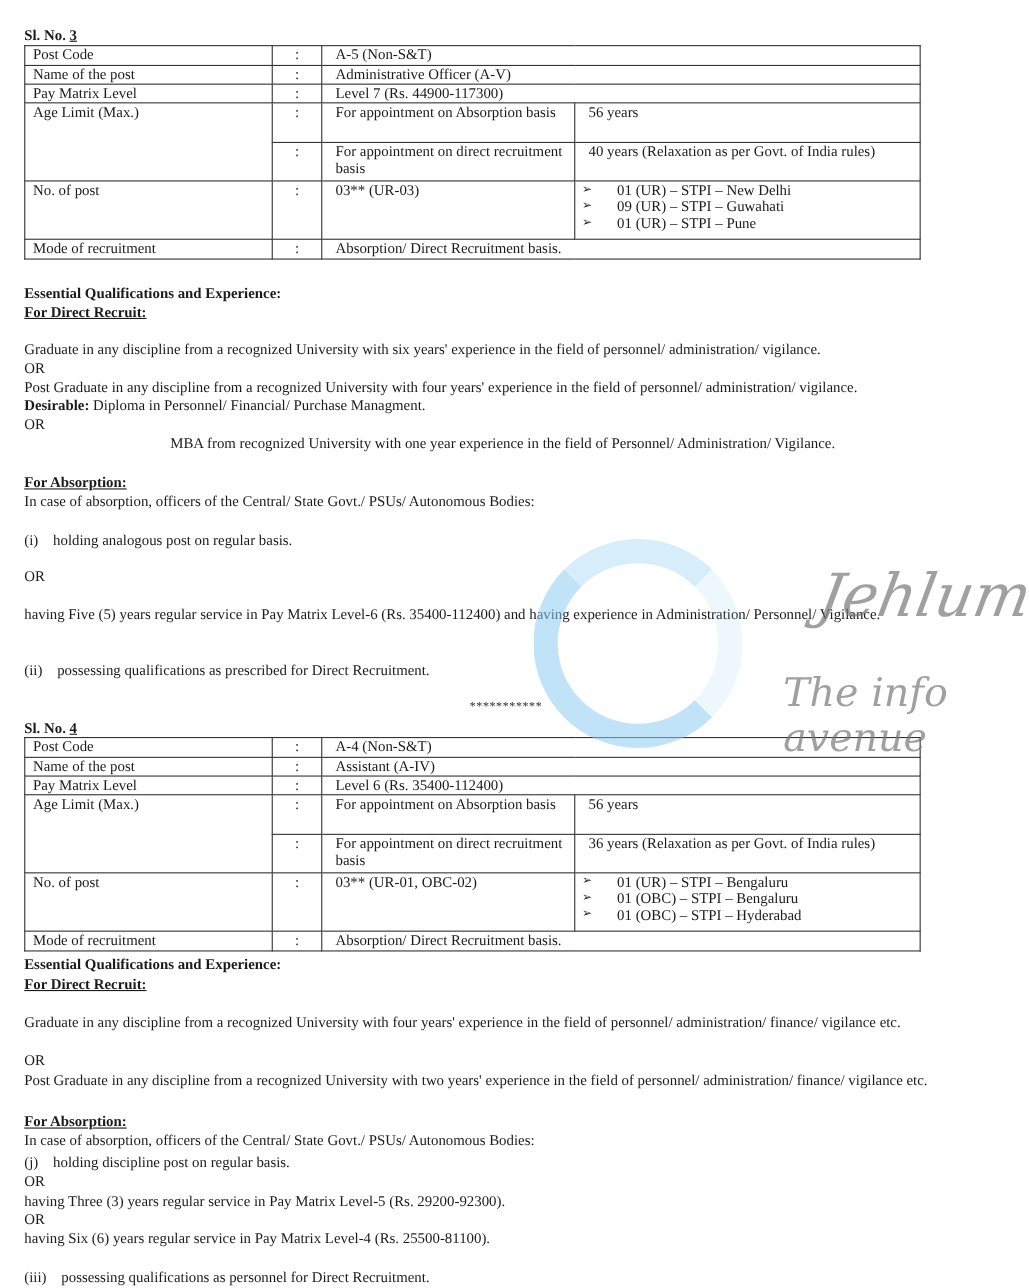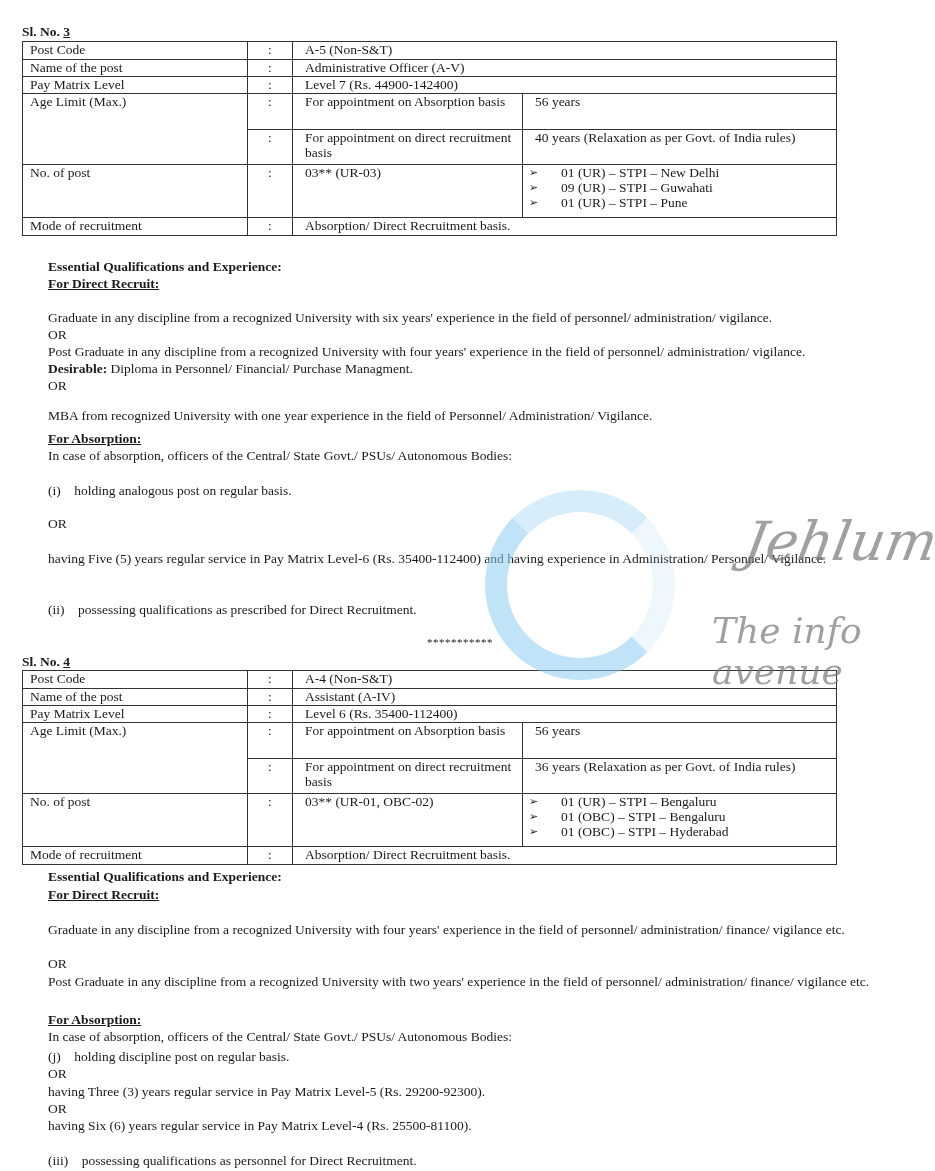--- a/index.html
+++ b/index.html
@@ -17,21 +17,21 @@
   table.post td { border:1.5px solid #333; padding:0 7px; vertical-align:top; }
   table.post td.lbl { width:210px; }
   table.post td.col { width:44px; text-align:center; padding:0; }
   table.post td.midc { width:210px; padding-left:12px; }
   table.post td.right { padding-left:12px; }
   table.post td.full { padding-left:12px; }
   .bul { display:block; position:relative; padding-left:38px; }
   .bul::before { content:"\27A2"; position:absolute; left:6px; top:0; font-size:11px; }
   .bold { font-weight:bold; }
   .ul { text-decoration:underline; }
-  .para { position:absolute; left:22px; width:870px; font-size:13.5px; line-height:17px;margin-left:26px; }
+  .para { position:absolute; left:22px; width:870px; font-size:13.5px; line-height:17px; }
   .just { text-align:justify; }
   .stars { position:absolute; left:427px; font-size:11px; letter-spacing:0.5px; }
   .wm-circle {
     position:absolute; left:485px; top:490px; width:190px; height:190px;
     border-radius:50%; border:22px solid rgba(140,205,240,0.55);
     border-right-color:rgba(140,205,240,0.15); border-top-color:rgba(140,205,240,0.35);
     box-sizing:border-box; pointer-events:none;
   }
   .wm-sig {
     position:absolute; left:745px; top:510px; font-family:"DejaVu Serif", serif;
@@ -58,21 +58,21 @@
     <td class="full" colspan="2">A-5 (Non-S&amp;T)</td>
   </tr>
   <tr style="height:17px;">
     <td class="lbl">Name of the post</td>
     <td class="col">:</td>
     <td class="full" colspan="2">Administrative Officer (A-V)</td>
   </tr>
   <tr style="height:17px;">
     <td class="lbl">Pay Matrix Level</td>
     <td class="col">:</td>
-    <td class="full" colspan="2">Level 7 (Rs. 44900-142400)</td>
+    <td class="full" colspan="2">Level 7 (Rs. 44900-117300)</td>
   </tr>
   <tr style="height:36px;">
     <td class="lbl" rowspan="2" style="border-bottom:1.5px solid #333;">Age Limit (Max.)</td>
     <td class="col">:</td>
     <td class="midc">For appointment on Absorption basis</td>
     <td class="right">56 years</td>
   </tr>
   <tr style="height:35px;">
     <td class="col">:</td>
     <td class="midc">For appointment on direct recruitment basis</td>
@@ -97,21 +97,21 @@
   </table>
 
 <div class="para bold" style="top:258px;">Essential Qualifications and Experience:</div>
 <div class="para bold ul" style="top:275px;">For Direct Recruit:</div>
 
 <div class="para" style="top:309px;">Graduate in any discipline from a recognized University with six years' experience in the field of personnel/ administration/ vigilance.</div>
 <div class="para" style="top:326px;">OR</div>
 <div class="para" style="top:343px;">Post Graduate in any discipline from a recognized University with four years' experience in the field of personnel/ administration/ vigilance.</div>
 <div class="para" style="top:360px;"><span class="bold">Desirable:</span><span> Diploma in Personnel/ Financial/ Purchase Managment.</span></div>
 <div class="para" style="top:377px;">OR</div>
-<div class="para" style="top:407px;">MBA from recognized University with one year experience in the field of Personnel/ Administration/ Vigilance.</div>
+<div class="para" style="top:394px;text-align:center;">MBA from recognized University with one year experience in the field of Personnel/ Administration/ Vigilance.</div>
 
 <div class="para bold ul" style="top:430px;">For Absorption:</div>
 <div class="para" style="top:447px;">In case of absorption, officers of the Central/ State Govt./ PSUs/ Autonomous Bodies:</div>
 <div class="para" style="top:482px; white-space:pre;">(i)    holding analogous post on regular basis.</div>
 <div class="para" style="top:515px;">OR</div>
 <div class="para just" style="top:550px; width:870px;">having Five (5) years regular service in Pay Matrix Level-6 (Rs. 35400-112400) and having experience in Administration/ Personnel/ Vigilance.</div>
 <div class="para" style="top:601px; white-space:pre;">(ii)    possessing qualifications as prescribed for Direct Recruitment.</div>
 <div class="stars" style="top:636px;">***********</div>
 
 <div class="abs sl" style="left:22px;top:654px;">

